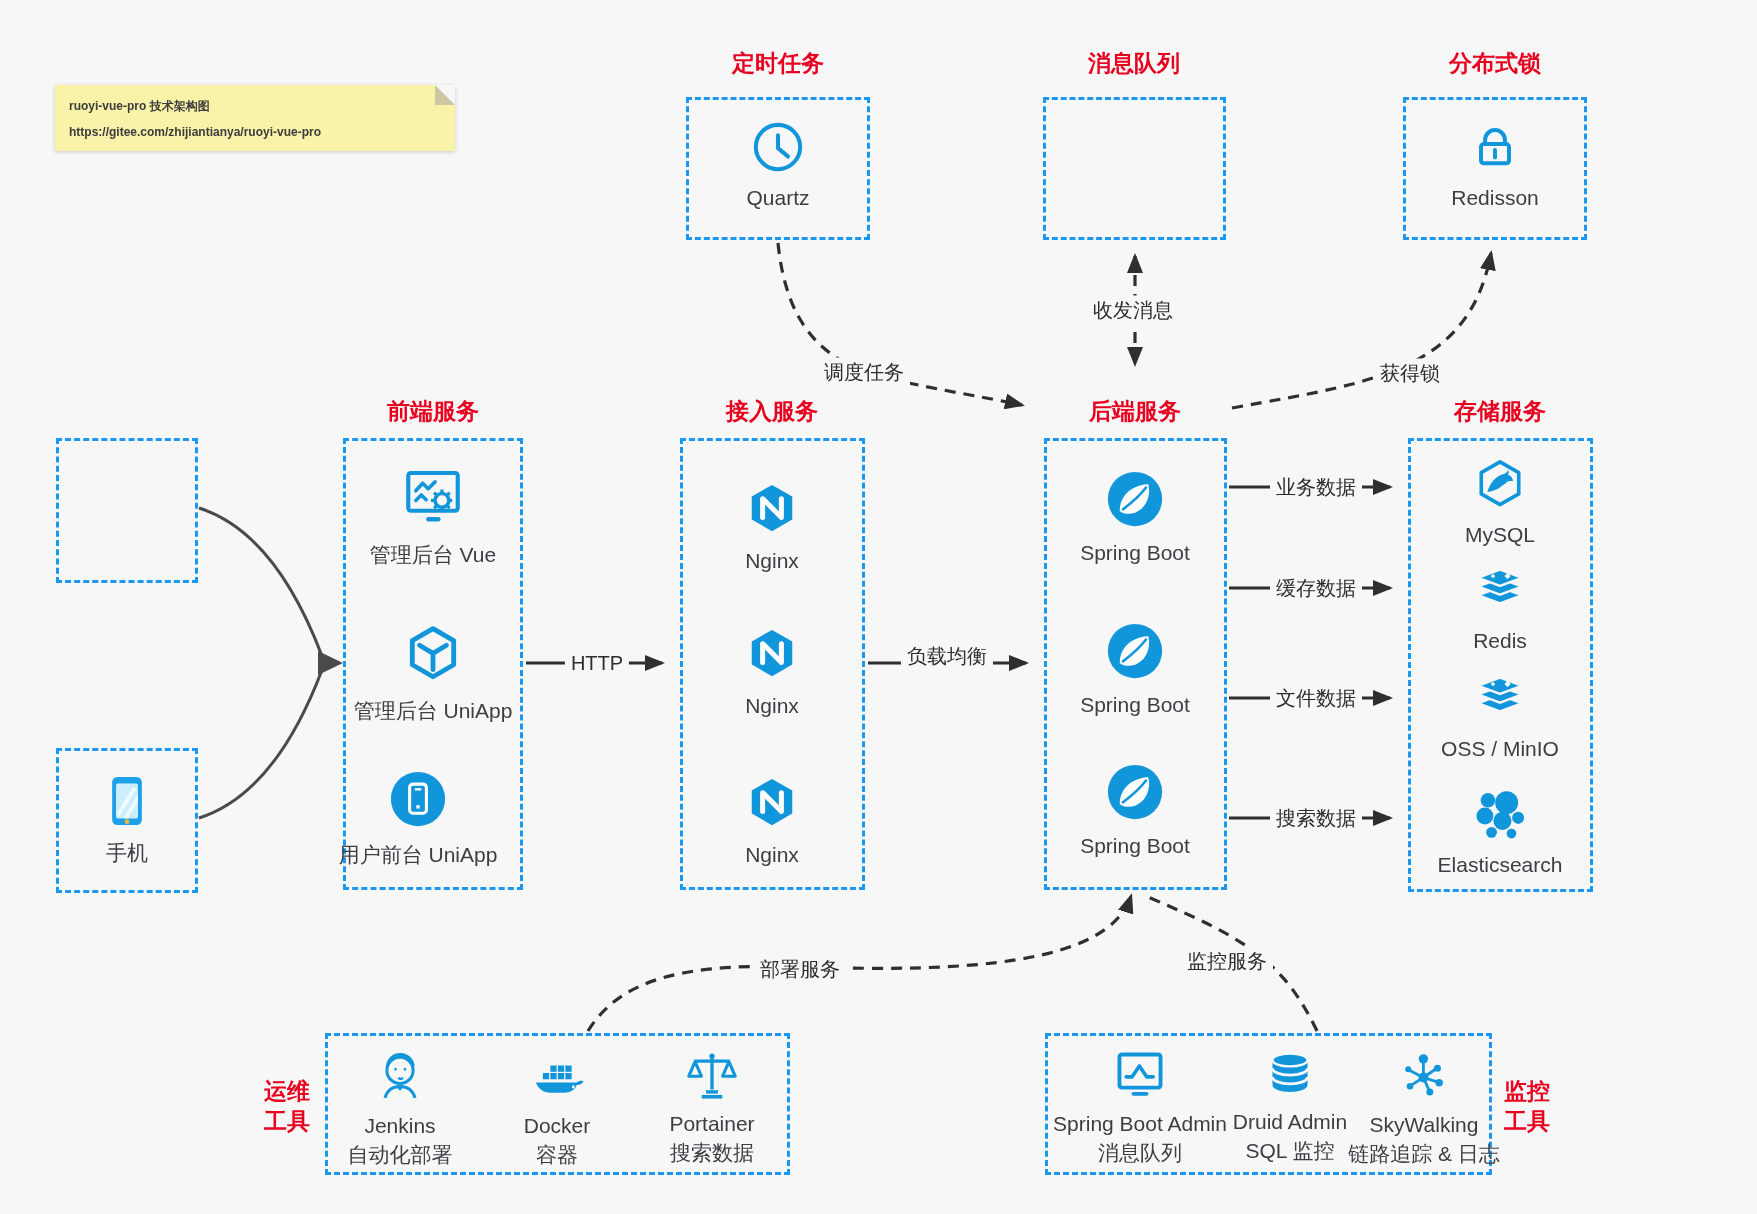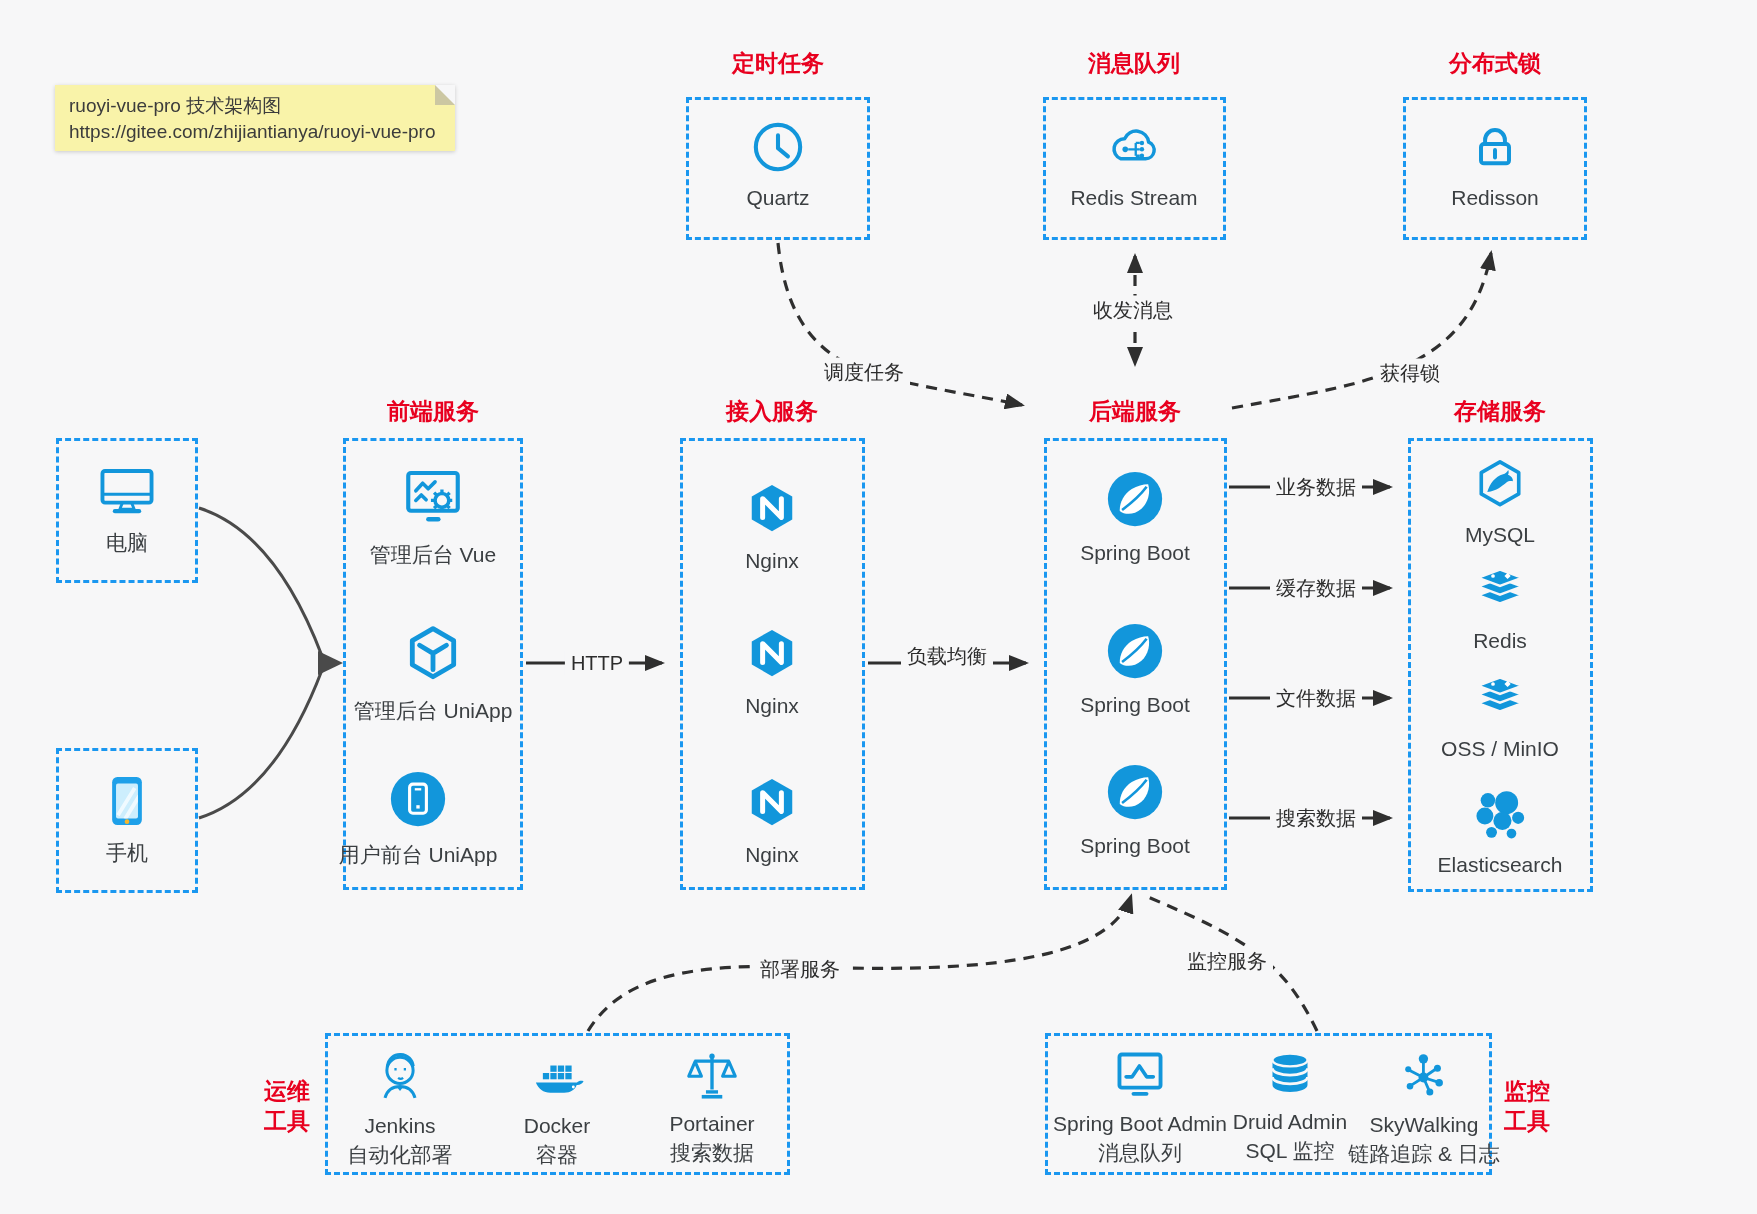--- a/index.html
+++ b/index.html
@@ -19,21 +19,21 @@
   .side-title span{display:block;}
   .node{position:absolute;width:180px;text-align:center;}
   .node svg{display:block;margin:0 auto;}
   .ic{color:var(--icon-blue);}
   .nlabel{font-size:21px;color:var(--label-text);margin-top:11px;white-space:nowrap;}
   .nsub{font-size:21px;color:var(--label-text);margin-top:3px;white-space:nowrap;}
   .elabel{position:absolute;transform:translate(-50%,-50%);background:var(--background);
     font-size:20px;color:#2d2d2d;padding:1px 6px;white-space:nowrap;}
   .note{position:absolute;left:55px;top:85px;width:400px;height:66px;background:var(--note-bg);
     box-shadow:0 1px 4px rgba(0,0,0,.18);padding:8px 0 0 14px;box-sizing:border-box;
-    font-size:19px;line-height:26px;color:#3c3c3c;}
+    font-size:12px;line-height:26px;color:#3c3c3c;font-weight:bold;}
   .note .fold{position:absolute;top:0;right:0;width:0;height:0;
     border-top:20px solid var(--background);border-left:20px solid #ccc7a2;}
   .wire{stroke:var(--arrow-dark);stroke-width:3.2;fill:none;}
   .wire.dash{stroke-dasharray:11 8;}
   .wire.gray{stroke:var(--arrow-gray);stroke-width:3;}
   .ah-fill{fill:var(--arrow-dark);}
   .gray-fill{fill:var(--arrow-gray);}
 </style>
 </head>
 <body>
@@ -106,50 +106,30 @@
   <div class="dbox" style="left:1045px;top:1033px;width:447px;height:142px;"></div>
 
   <div class="node" style="left:688px;top:119px;">
     <svg class="ic" width="56" height="56" viewBox="0 0 48 48">
       <circle cx="24" cy="24" r="19" fill="none" stroke="currentColor" stroke-width="3.5"></circle>
       <path d="M24 14 V25 L32.5 32" fill="none" stroke="currentColor" stroke-width="3.5" stroke-linecap="round" stroke-linejoin="round"></path>
     </svg>
     <div class="nlabel">Quartz</div>
   </div>
 
-  <div class="node" style="left:1044px;top:119px;">
-    <svg class="ic" width="56" height="56" viewBox="0 0 48 48">
-      <path d="M12.5 34 L34 34 A7.3 7.3 0 0 0 36.6 19.9 A10.8 10.8 0 0 0 15.9 17.0 A8.8 8.8 0 0 0 12.5 34 Z" fill="none" stroke="currentColor" stroke-width="3" stroke-linejoin="round"></path>
-      <circle cx="16.5" cy="26" r="2.4" fill="currentColor"></circle>
-      <path d="M19 26 h6.5 M25.5 20.5 V31.5 M25.5 20.5 h3.5 M25.5 26 h3.5 M25.5 31.5 h3.5" stroke="currentColor" stroke-width="2" fill="none"></path>
-      <circle cx="30.8" cy="20.5" r="1.9" fill="currentColor"></circle>
-      <circle cx="30.8" cy="26" r="1.9" fill="currentColor"></circle>
-      <circle cx="30.8" cy="31.5" r="1.9" fill="currentColor"></circle>
-    </svg>
-    <div class="nlabel">Redis Stream</div>
-  </div>
 
   <div class="node" style="left:1405px;top:119px;">
     <svg class="ic" width="56" height="56" viewBox="0 0 48 48">
       <path d="M15.5 21.5 v-3.5 a8.5 8.5 0 0 1 17 0 v3.5" fill="none" stroke="currentColor" stroke-width="3.4"></path>
       <rect x="12" y="21.5" width="24" height="16.5" rx="2.5" fill="none" stroke="currentColor" stroke-width="3.4"></rect>
       <path d="M24 26.5 V33" stroke="currentColor" stroke-width="3.4" stroke-linecap="round"></path>
     </svg>
     <div class="nlabel">Redisson</div>
   </div>
 
-  <div class="node" style="left:37px;top:460px;">
-    <svg class="ic" width="62" height="62" viewBox="0 0 48 48">
-      <rect x="5" y="8.5" width="38" height="24.5" rx="2" fill="none" stroke="currentColor" stroke-width="3"></rect>
-      <path d="M5.5 26.5 H42.5" stroke="currentColor" stroke-width="2.2"></path>
-      <path d="M20.5 33 H27.5 L29.5 38 H18.5 Z" fill="none" stroke="currentColor" stroke-width="2.2" stroke-linejoin="round"></path>
-      <rect x="13" y="38" width="22" height="3.2" rx="1.6" fill="currentColor"></rect>
-    </svg>
-    <div class="nlabel" style="margin-top:7px;">电脑</div>
-  </div>
 
   <div class="node" style="left:37px;top:770px;">
     <svg width="62" height="62" viewBox="0 0 48 48">
       <defs>
           <clipPath id="pscr">
             <rect x="15.5" y="10.5" width="17" height="27" rx="1.5"></rect>
           </clipPath>
         </defs>
       <rect x="12.5" y="5.5" width="23" height="37" rx="4" fill="#1ea0e9"></rect>
       <rect x="15.5" y="10.5" width="17" height="27" rx="1.5" fill="#cdeefd"></rect>

